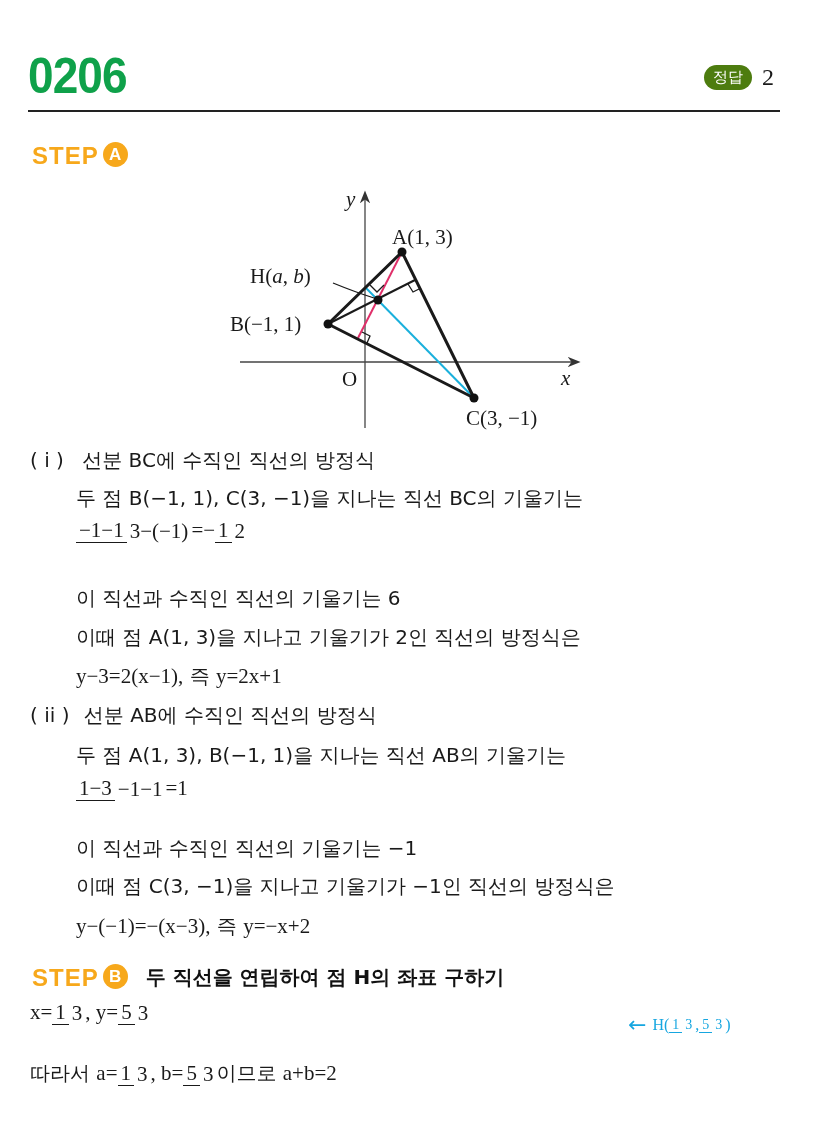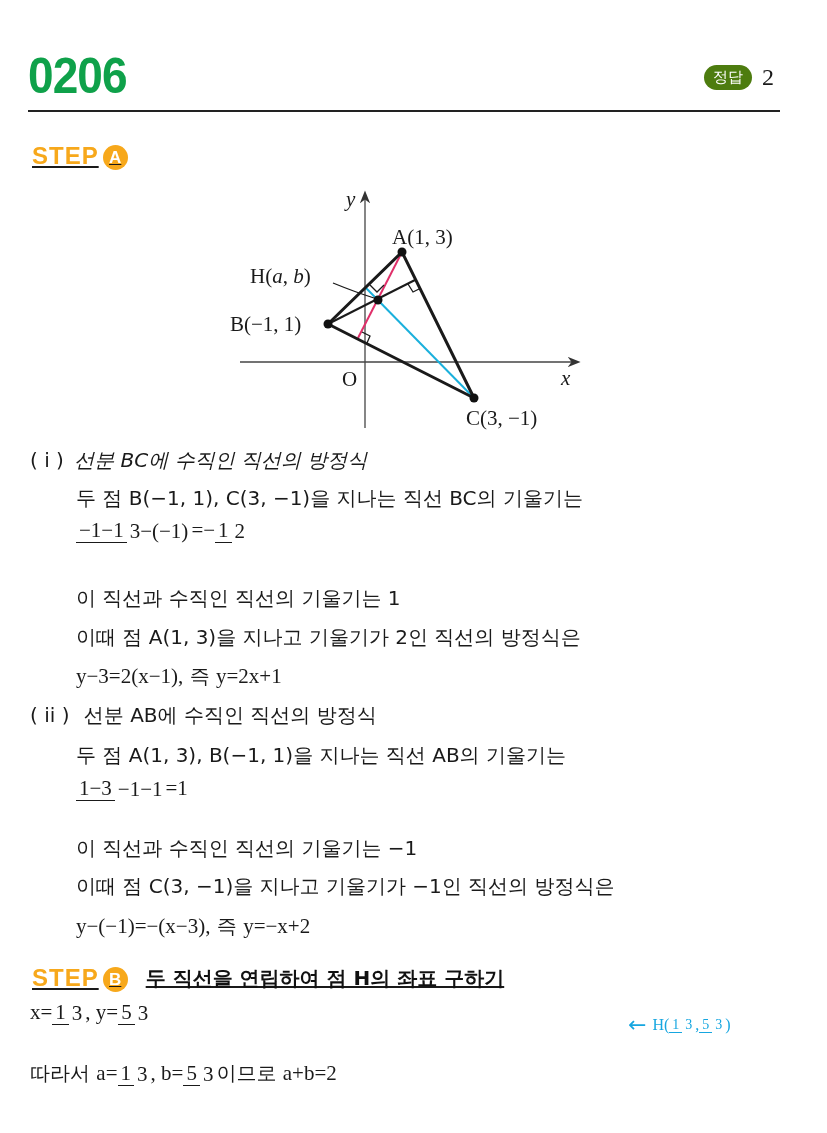--- a/index.html
+++ b/index.html
@@ -14,21 +14,21 @@
     transform: scaleX(0.92); transform-origin: left top; line-height: 60px;
   }
   .answer-wrap { left: 704px; top: 64px; display: flex; align-items: center; gap: 10px; }
   .answer-badge {
     background: #4d7c0f; color: #fff; border-radius: 14px; padding: 1px 9px 2px 9px;
     font-size: 15px; line-height: 22px;
   }
   .answer-val { font-family: "Liberation Serif", serif; font-size: 24px; color: #1a1a1a; }
   .rule { left: 28px; top: 110px; width: 752px; height: 2px; background: #222; }
   .step {
-    display: flex; align-items: flex-end; gap: 4px; text-decoration: underline;
+    display: flex; align-items: flex-start; gap: 4px;
   }
   .step-word {
     font-family: "Liberation Sans", sans-serif; font-weight: bold; font-size: 24px;
     color: #f7a81b; letter-spacing: 1px;
   }
   .step-circle {
     width: 25px; height: 25px; border-radius: 50%; background: #f7a81b; color: #fff;
     font-family: "Liberation Sans", sans-serif; font-weight: bold; font-size: 17px;
     display: flex; align-items: center; justify-content: center;
   }
@@ -94,35 +94,35 @@
   <text x="561" y="385" font-style="italic">x</text>
   <text x="342" y="386">O</text>
   <text x="392" y="244">A(1, 3)</text>
   <text x="230" y="331">B(−1, 1)</text>
   <text x="466" y="425">C(3, −1)</text>
   <text x="250" y="283"><tspan>H(</tspan><tspan font-style="italic">a</tspan><tspan>, </tspan><tspan font-style="italic">b</tspan><tspan>)</tspan></text>
 </svg>
 
 <div class="abs line" style="left:30px; top:446px;">
   <span>( i )</span>
-  <span style="margin-left:4px;font-style:italic;">선분 BC에 수직인 직선의 방정식</span>
+  <span style="margin-left:12px;">선분 BC에 수직인 직선의 방정식</span>
 </div>
 <div class="abs line" style="left:76px; top:484px;">두 점 B(−1, 1), C(3, −1)을 지나는 직선 BC의 기울기는</div>
 <div class="abs" style="left:76px; top:518px; display:flex; align-items:center;">
   <span class="frac">
     <span class="num">−1−1</span>
     <span class="den">3−(−1)</span>
   </span>
   <span class="math">=−</span>
   <span class="frac">
     <span class="num">1</span>
     <span class="den">2</span>
   </span>
 </div>
-<div class="abs line" style="left:76px; top:584px;">이 직선과 수직인 직선의 기울기는 1</div>
+<div class="abs line" style="left:76px; top:584px;">이 직선과 수직인 직선의 기울기는 6</div>
 <div class="abs line" style="left:76px; top:623px;">이때 점 A(1, 3)을 지나고 기울기가 2인 직선의 방정식은</div>
 <div class="abs line" style="left:76px; top:662px;">
   <span class="math it">y−3=2(x−1),</span><span> 즉 </span><span class="math it">y=2x+1</span>
 </div>
 
 <div class="abs line" style="left:30px; top:701px;">
   <span>( ii )</span>
   <span style="margin-left:8px;">선분 AB에 수직인 직선의 방정식</span>
 </div>
 <div class="abs line" style="left:76px; top:741px;">두 점 A(1, 3), B(−1, 1)을 지나는 직선 AB의 기울기는</div>

